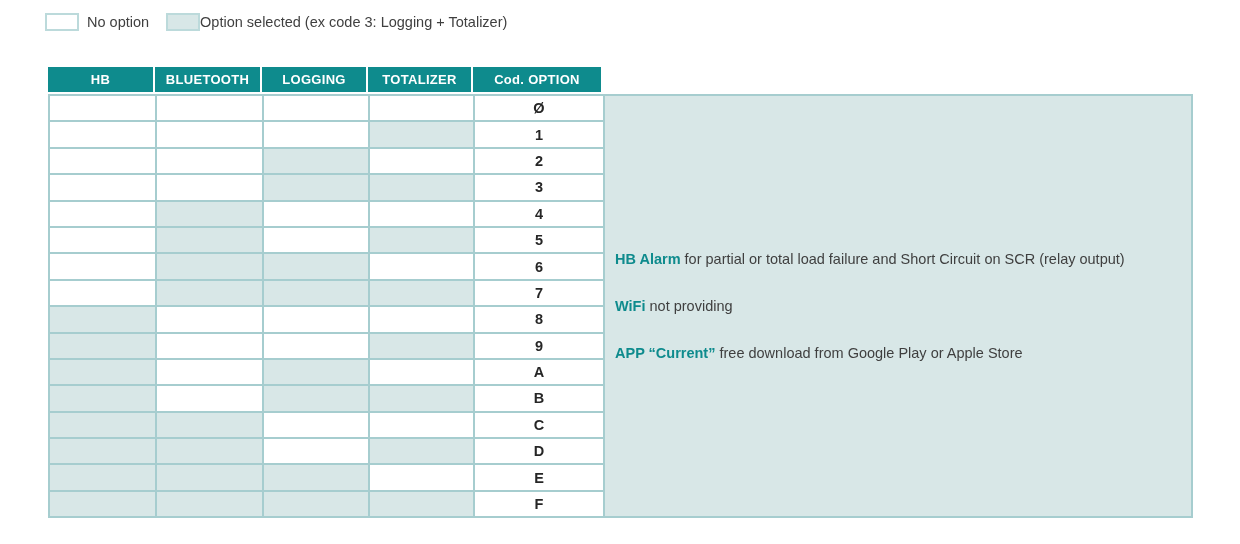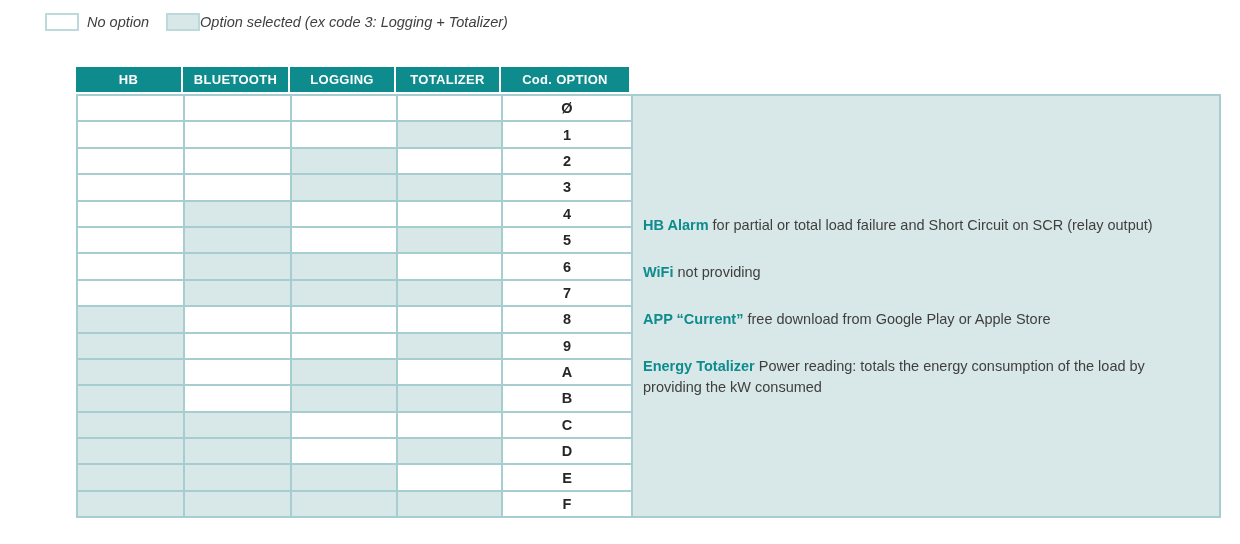--- a/index.html
+++ b/index.html
@@ -11,26 +11,26 @@
   }
   *{margin:0;padding:0;box-sizing:border-box;}
   body{background:#fff;font-family:"Liberation Sans",sans-serif;}
   .page{position:relative;width:1240px;height:544px;background:#fff;overflow:hidden;}
 
   
   .legend{display:flex;align-items:center;margin:13px 0 0 45px;}
   .swatch{width:34px;height:18px;border:2px solid var(--swatch-border);flex:0 0 auto;}
   .swatch.white{background:#fff;}
   .swatch.teal{background:var(--fill);}
-  .legend-label{font-size:14.5px;color:var(--text);margin-left:8px;font-style:italic;}
+  .legend-label{font-size:14.5px;color:var(--text);margin-left:8px;}
   .legend-label.second{margin-left:0;text-align:center;}
   .swatch.teal{margin-left:17px;}
 
   
-  .option-table{margin:36px 0 0 76px;width:1145px;}
+  .option-table{margin:36px 0 0 48px;width:1145px;}
   .thead{display:grid;grid-template-columns:105px 105px 104px 103px 128px 1fr;gap:2px;height:25px;margin-bottom:2px;}
   .th{background:var(--teal);color:#fff;font-weight:700;font-size:13px;letter-spacing:.3px;
       display:flex;align-items:center;justify-content:center;}
   .tbody{display:flex;align-items:stretch;}
   .option-grid{display:grid;grid-template-columns:105px 105px 104px 103px 128px;grid-auto-rows:24.4px;
       gap:2px;background:var(--border);border:2px solid var(--border);width:557px;flex:0 0 auto;}
   .cell{background:#fff;}
   .cell.sel{background:var(--fill);}
   .cell.code{display:flex;align-items:center;justify-content:center;
       font-weight:700;font-size:14.5px;color:#262626;}
@@ -140,18 +140,17 @@
           <div class="cell sel"></div>
           <div class="cell sel"></div>
           <div class="cell sel"></div>
           <div class="cell sel"></div>
           <div class="cell code">F</div>
         </div>
       <div class="notes-panel" id="notes">
           <div class="note"><span class="term">HB Alarm</span><span class="txt"> for partial or total load failure and Short Circuit on SCR (relay output)</span></div>
           <div class="note"><span class="term">WiFi</span><span class="txt"> not providing</span></div>
           <div class="note"><span class="term">APP “Current”</span><span class="txt"> free download from Google Play or Apple Store</span></div>
-          <div class="note"><span class="term">Energy Totalizer</span><span class="txt"> Power reading: totals the energy consumption of the load by providing the kW consumed</span></div>
         </div>
     </div>
   </div>
 
 </div>
 
 </body></html>

